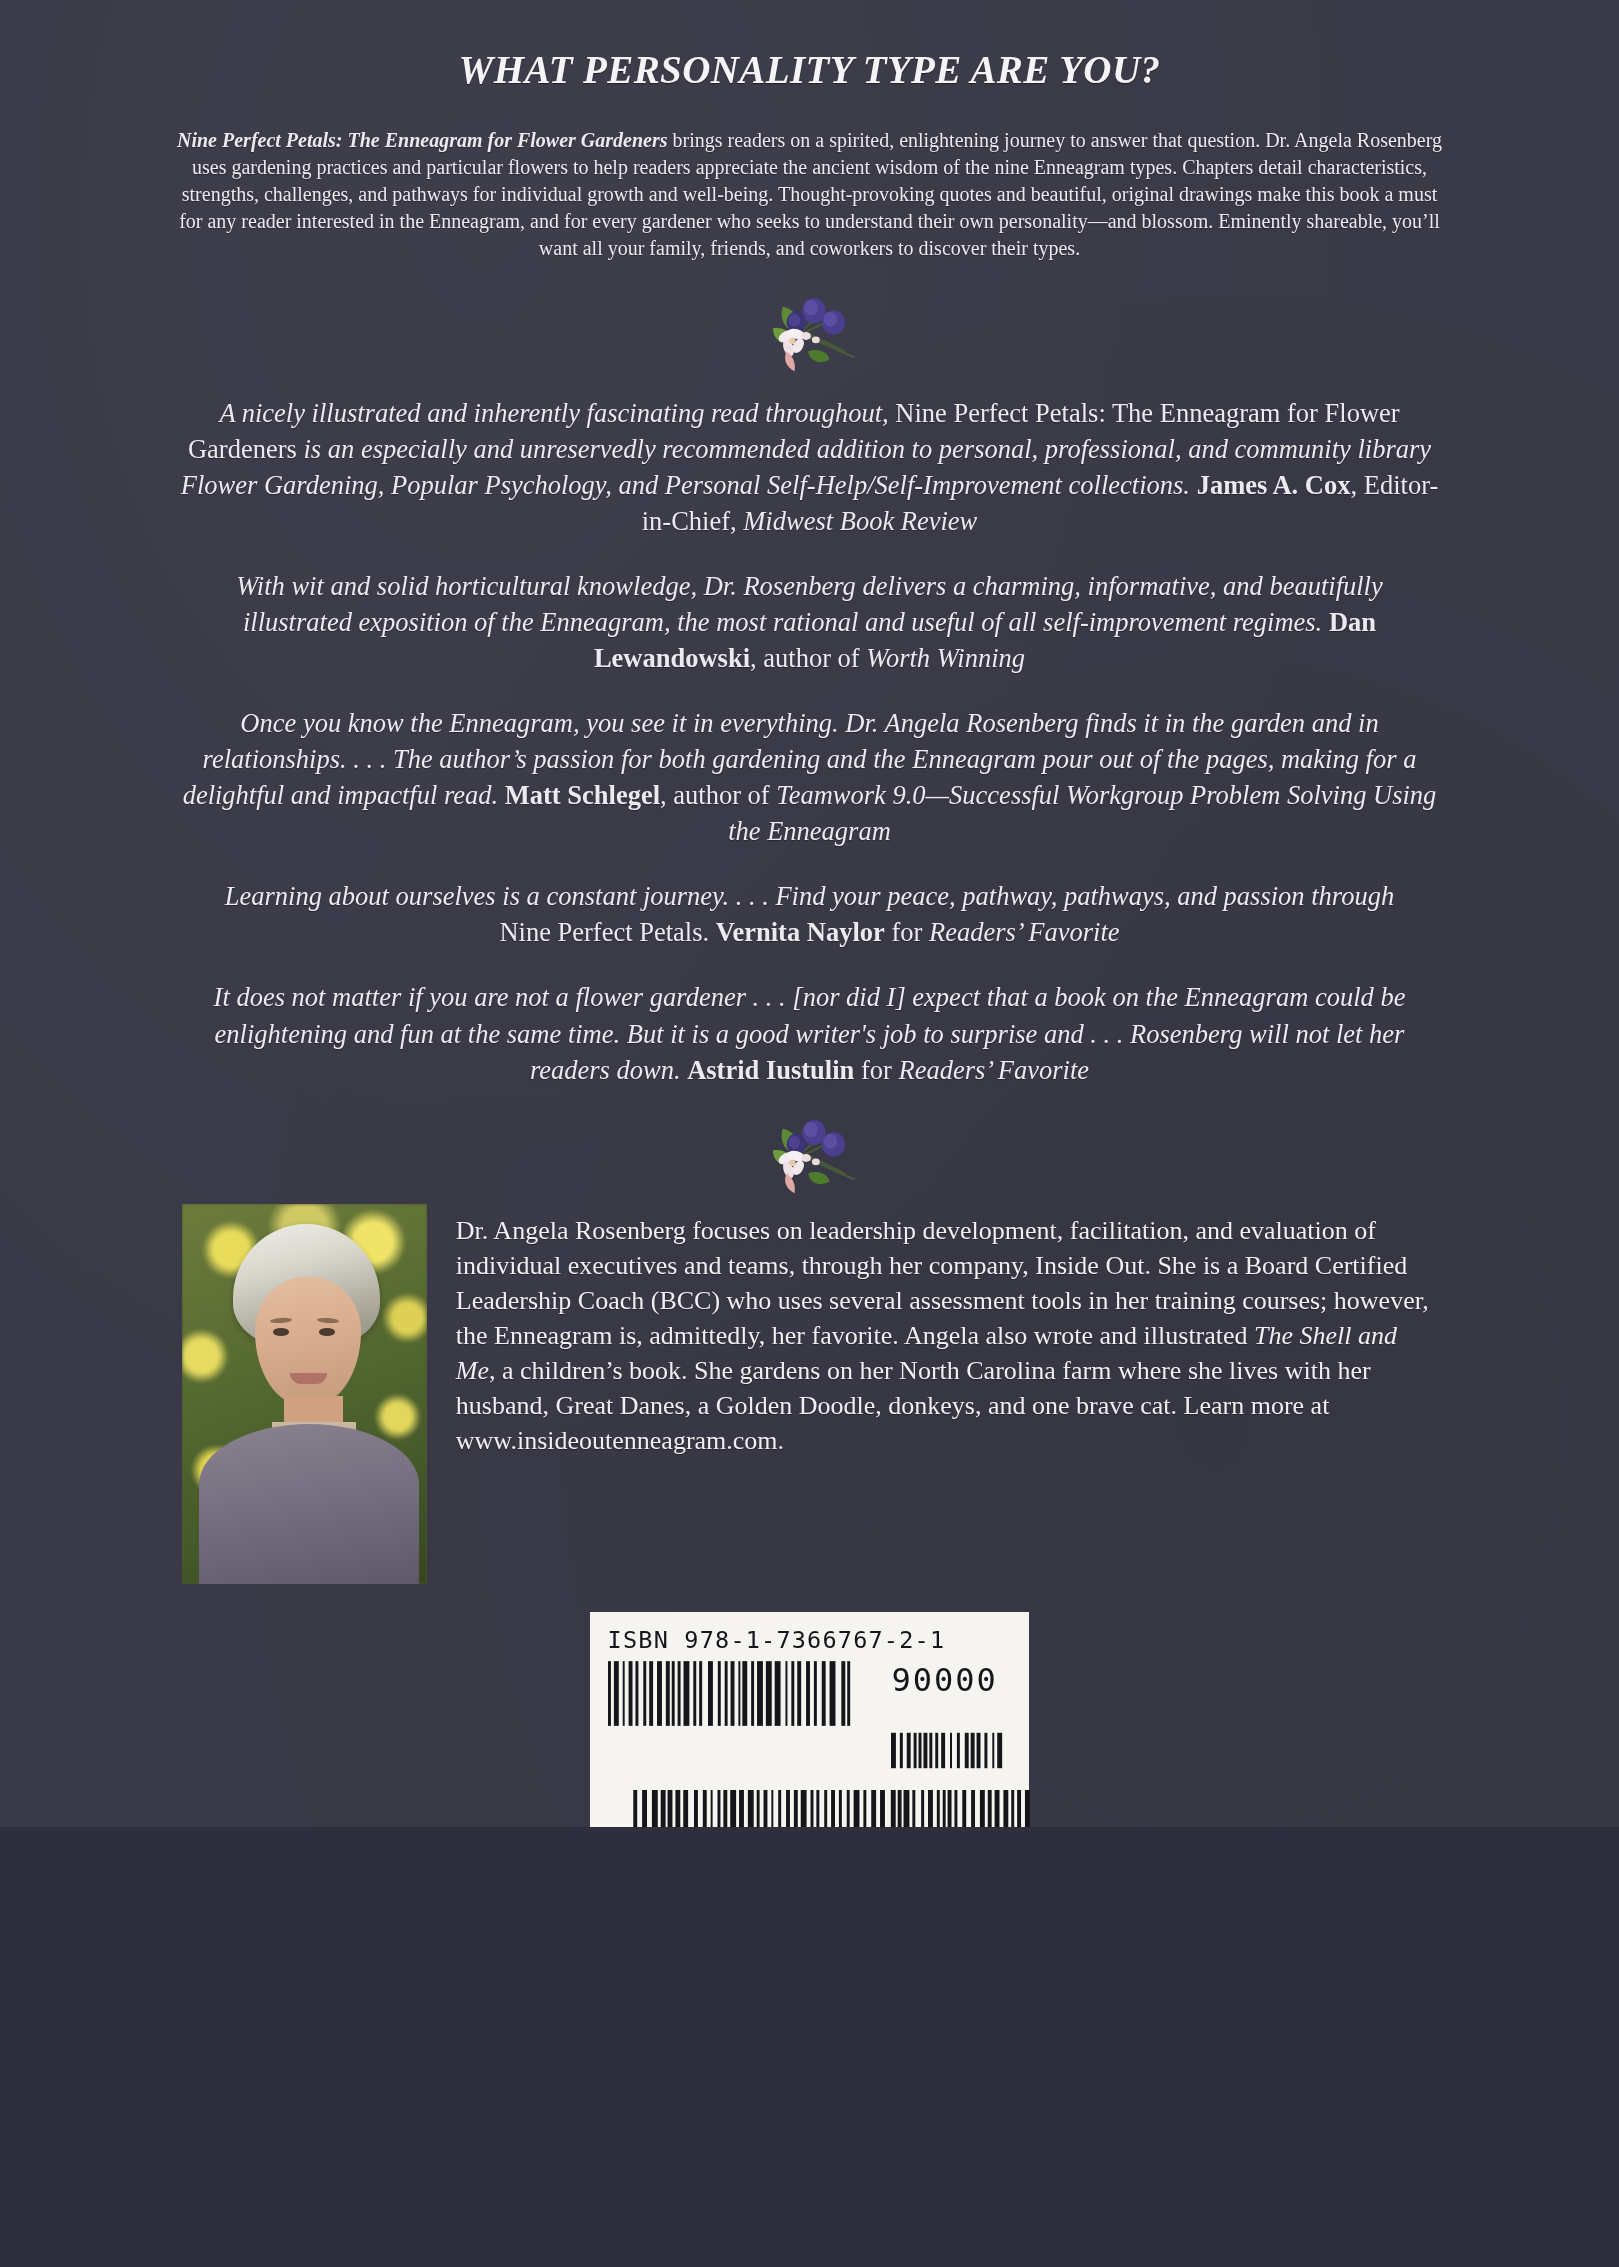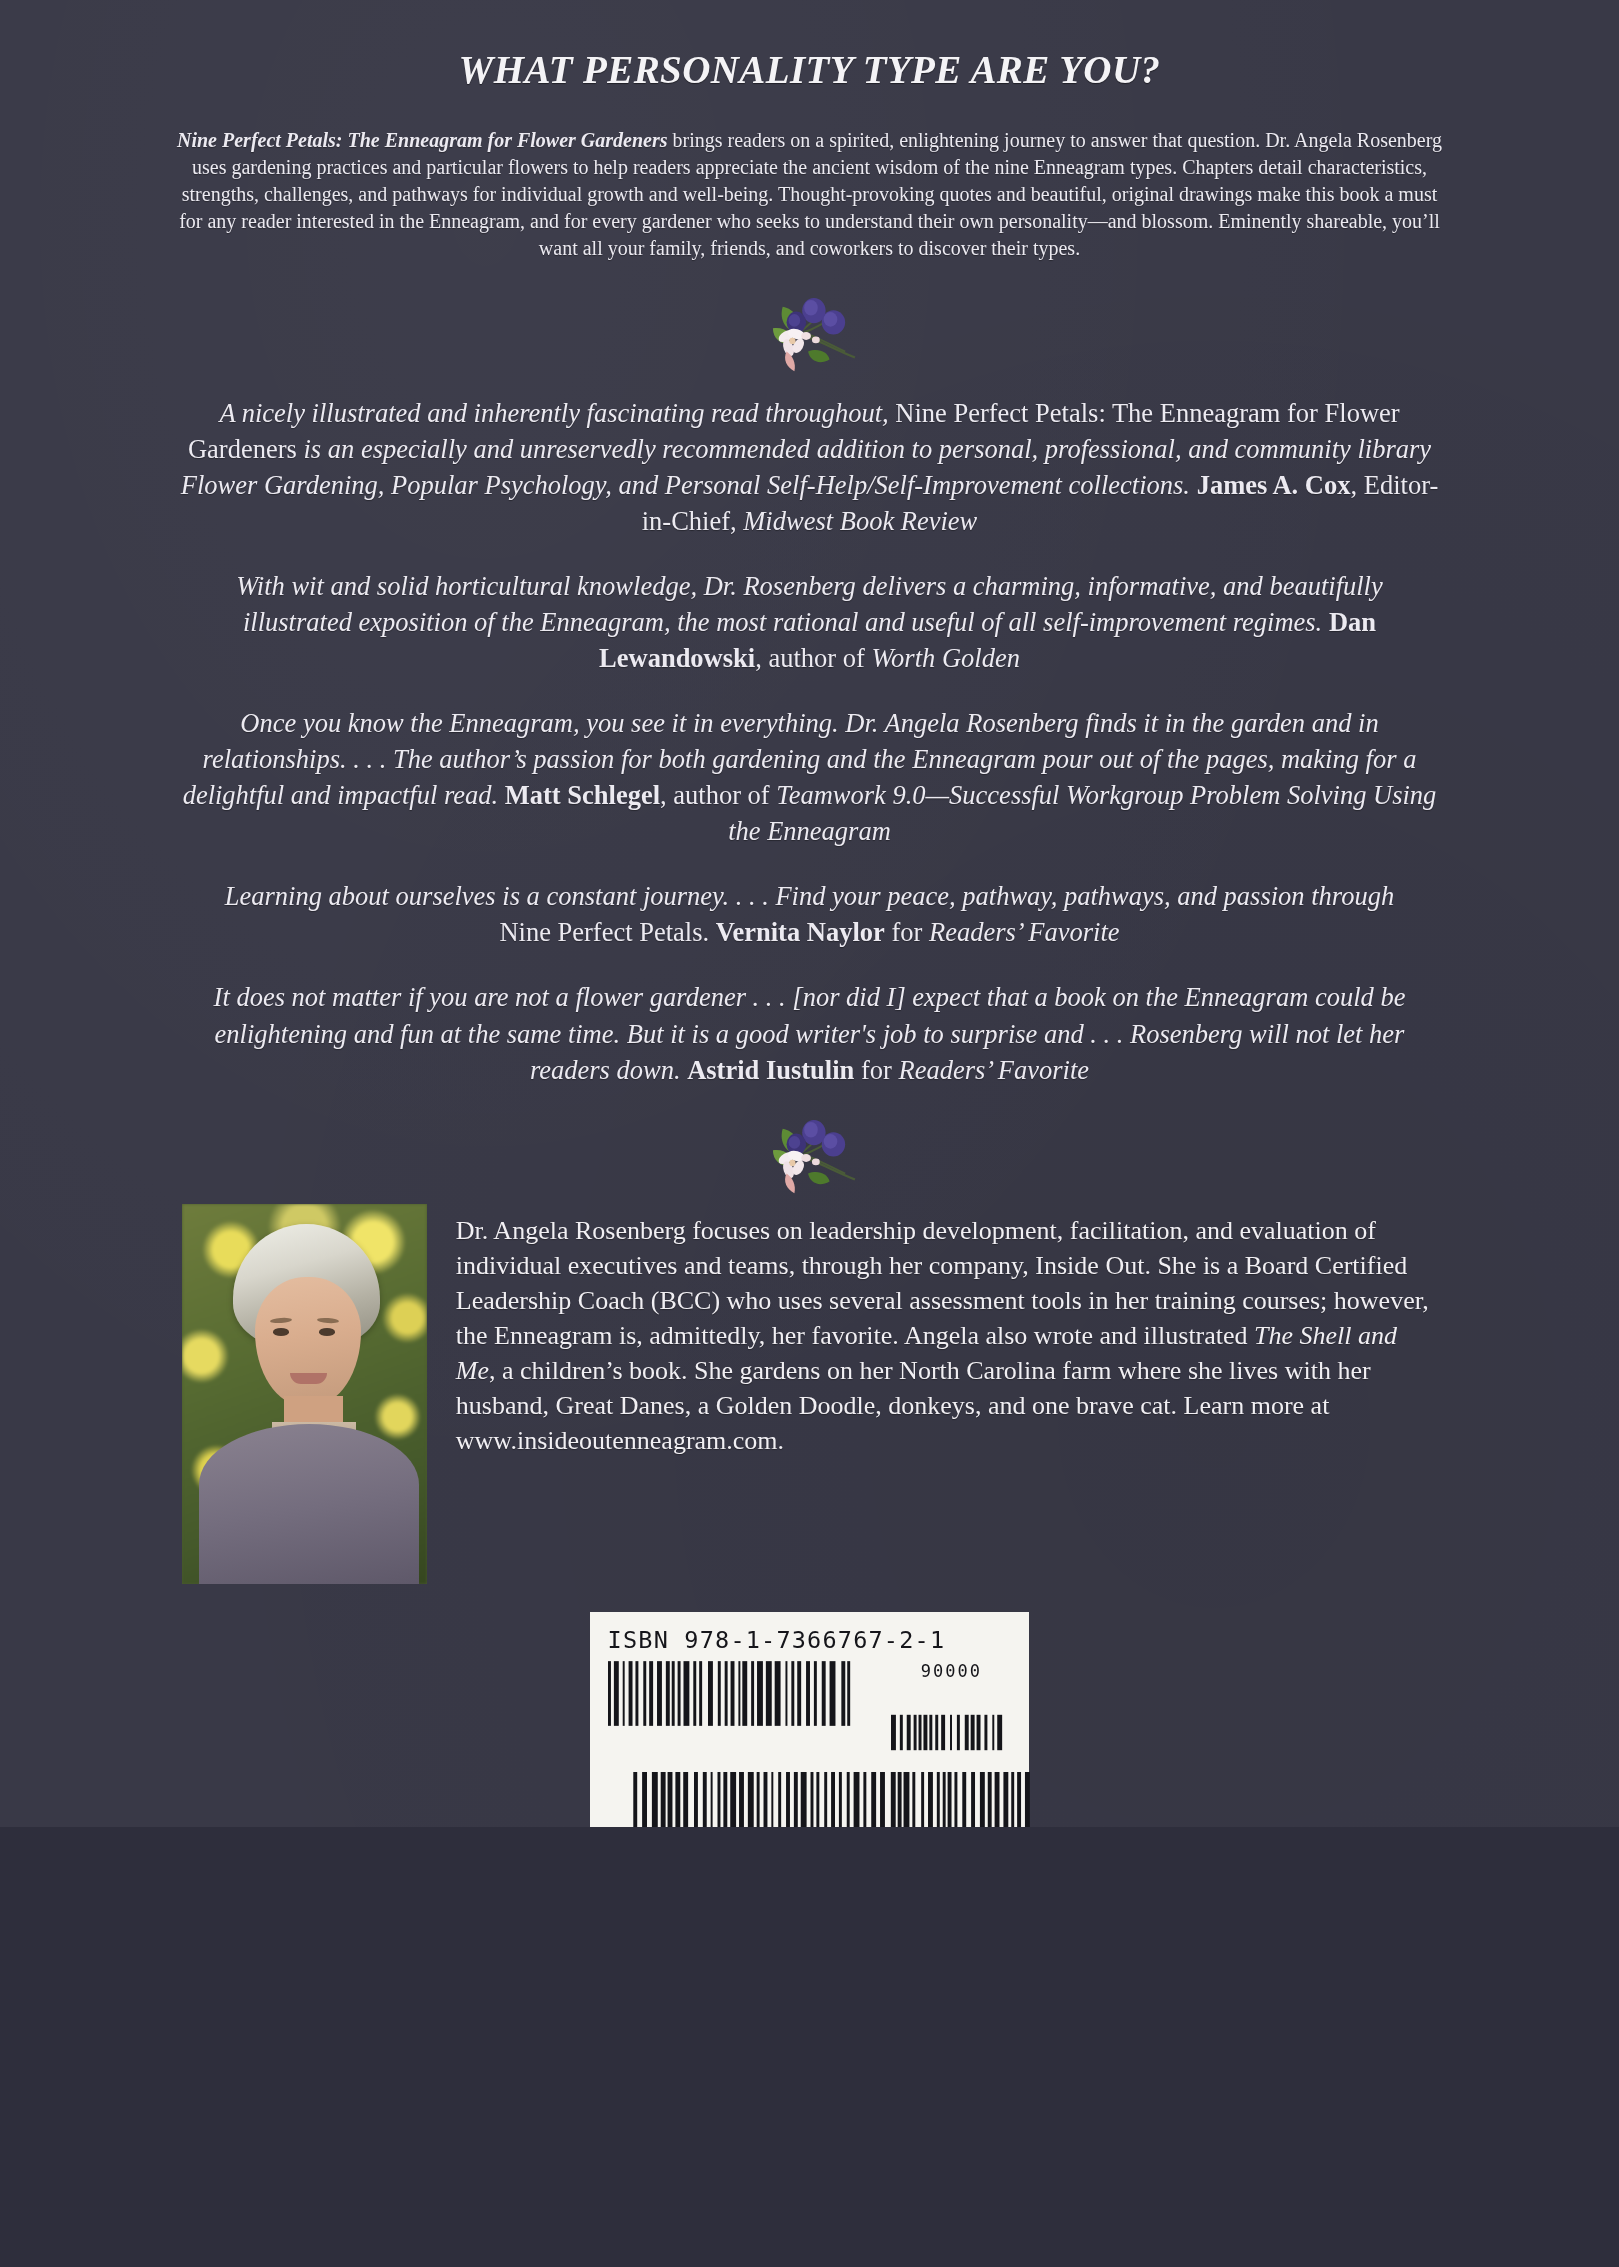--- a/index.html
+++ b/index.html
@@ -223,24 +223,24 @@
   .bc-main {
     display: flex;
     align-items: flex-start;
     justify-content: space-between;
     margin-top: 7.8px;
   }
   .bc-isbn-bars { height: 65px; }
   .bc-addon-col { text-align: left; }
   .bc-price {
     font-family: "DejaVu Sans Mono", "Liberation Mono", monospace;
-    font-size: 17px;
+    font-size: 32px;
     letter-spacing: 2px;
     margin-bottom: 22px;
-    text-align: center;
+    text-align: left;
   }
   .bc-addon-bars { height: 59px; display: block; }
   .bc-ean {
     margin-top: 9.8px;
     position: relative;
     margin-left: 25px;
   }
   .bc-ean-bars { display: block; }
   .bc-ean-digits {
     font-family: "DejaVu Sans Mono", "Liberation Mono", monospace;
@@ -287,21 +287,21 @@
           </g>
           <path d="M34 58 C40 62 44 70 42 78 C34 74 30 66 34 58 Z" fill="#e0a9a6"></path>
           <ellipse cx="54" cy="42" rx="5" ry="4" fill="#f0dfe2"></ellipse>
           <ellipse cx="64" cy="46" rx="4" ry="3.4" fill="#eddadd"></ellipse>
         </g>
       </svg>
     </div>
 
     <div class="reviews" style="margin-top:17.6px;">
       <p class="review r1"><span class="ital">A nicely illustrated and inherently fascinating read throughout, </span><span class="rom">Nine Perfect Petals: The Enneagram for Flower Gardeners</span><span class="ital"> is an especially and unreservedly recommended addition to personal, professional, and community library Flower Gardening, Popular Psychology, and Personal Self-Help/Self-Improvement collections. </span><span class="nm">James A. Cox</span><span class="rom">, Editor-in-Chief, </span><span class="ital">Midwest Book Review</span></p>
-      <p class="review r2"><span class="ital">With wit and solid horticultural knowledge, Dr. Rosenberg delivers a charming, informative, and beautifully illustrated exposition of the Enneagram, the most rational and useful of all self-improvement regimes. </span><span class="nm">Dan Lewandowski</span><span class="rom">, author of </span><span class="ital">Worth Golden</span></p>
+      <p class="review r2"><span class="ital">With wit and solid horticultural knowledge, Dr. Rosenberg delivers a charming, informative, and beautifully illustrated exposition of the Enneagram, the most rational and useful of all self-improvement regimes. </span><span class="nm">Dan Lewandowski</span><span class="rom">, author of </span><span class="ital">Worth Winning</span></p>
       <p class="review r3"><span class="ital">Once you know the Enneagram, you see it in everything. Dr. Angela Rosenberg finds it in the garden and in relationships. . . . The author’s passion for both gardening and the Enneagram pour out of the pages, making for a delightful and impactful read. </span><span class="nm">Matt Schlegel</span><span class="rom">, author of </span><span class="ital">Teamwork 9.0—Successful Workgroup Problem Solving Using the Enneagram</span></p>
       <p class="review r4"><span class="ital">Learning about ourselves is a constant journey. . . .  Find your peace, pathway, pathways, and passion through </span><span class="rom">Nine Perfect Petals</span><span class="rom">. </span><span class="nm">Vernita Naylor</span><span class="rom"> for </span><span class="ital">Readers’ Favorite</span></p>
       <p class="review r5"><span class="ital">It does not matter if you are not a flower gardener . . . [nor did I] expect that a book on the Enneagram could be enlightening and fun at the same time. But it is a good writer's job to surprise and . . . Rosenberg will not let her readers down. </span><span class="nm">Astrid Iustulin</span><span class="rom"> for </span><span class="ital">Readers’ Favorite</span></p>
     </div>
 
     <div class="ornament" style="margin-top:9.8px;">
       <svg width="114" height="82" viewBox="0 0 116 84">
         <g>
           <path d="M58 44 C70 48 84 56 104 64" stroke="#4a5b38" stroke-width="2.4" fill="none"></path>
           <path d="M56 40 C66 44 78 50 94 58" stroke="#4a5b38" stroke-width="2" fill="none"></path>

